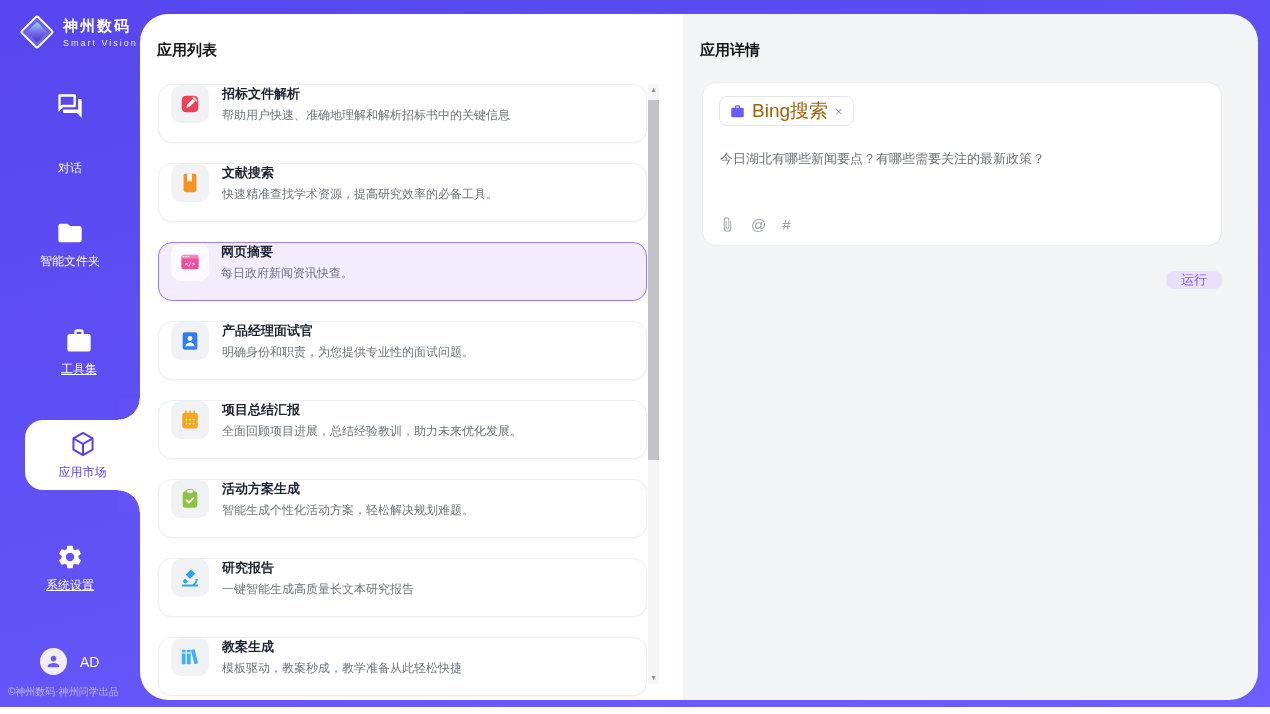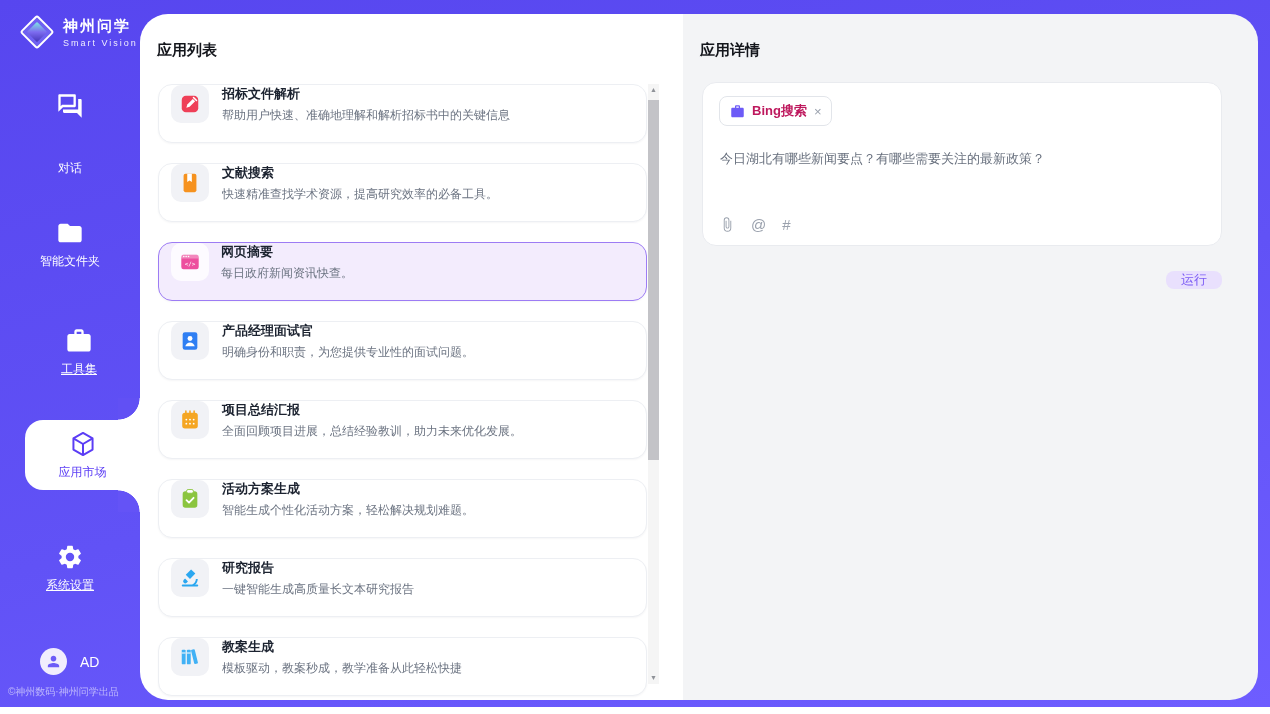--- a/index.html
+++ b/index.html
@@ -65,21 +65,21 @@
     text-align:center; color:#8f9298; cursor:pointer; }
   .scroll-btn.up { top:0; } .scroll-btn.down { bottom:0; }
   .scroll-thumb { position:absolute; left:0; top:16px; width:11px; height:360px; background:#c3c3c7; cursor:pointer; }
   
   .prompt-card { position:absolute; left:19px; top:68px; width:520px; height:164px;
     background:#fff; border:1px solid #e9ebef; border-radius:14px; }
   .tool-tag { position:absolute; left:16px; top:13px; height:30px; border:1px solid #e2e5ea;
     border-radius:8px; background:#fff; display:inline-flex; align-items:center; gap:7px;
     padding:0 10px; cursor:pointer; }
   .tag-ic { color:#6d5bf7; display:flex; } .tag-ic svg { width:15px; height:15px; }
-  .tag-label { font-size:13px; color:#be185d;font-weight:bold; }
+  .tag-label { font-size:19px; color:#a16207; }
   .x-ic { color:#9aa1ad; font-size:13px; cursor:pointer; line-height:1; }
   .prompt-text { position:absolute; left:17px; top:66px; right:16px; font-size:13px;
     color:#68707e; line-height:1.5; cursor:text; }
   .prompt-tools { position:absolute; left:17px; top:133px; display:flex; align-items:center;
     gap:16px; color:#9aa1ad; }
   .prompt-tools .pt-ic { cursor:pointer; display:flex; align-items:center; }
   .prompt-tools svg { width:15px; height:15px; }
   .txt-ic { font-size:15px; color:#9aa1ad; font-weight:normal; }
   .run-btn { position:absolute; right:36px; top:257px; background:#e9e0fd; color:#7c5bf5;
     font-size:13px; border:none; border-radius:8px; padding:0 15px; cursor:pointer;
@@ -99,21 +99,21 @@
         <stop offset="0" stop-color="#7ee8e0"></stop>
               <stop offset="0.5" stop-color="#7d6cf0"></stop>
               <stop offset="1" stop-color="#4536b8"></stop>
       </linearGradient>
           </defs>
       <rect x="8" y="8" width="24" height="24" rx="2" transform="rotate(45 20 20)" fill="rgba(255,255,255,.14)" stroke="#fff" stroke-width="2"></rect>
       <rect x="12.5" y="12.5" width="15" height="15" rx="1" transform="rotate(45 20 20)" fill="url(#dg)"></rect>
     </svg>
       </span>
     <div>
-      <div class="logo-cn">神州问学</div>
+      <div class="logo-cn">神州数码</div>
       <div class="logo-en">Smart Vision</div>
     </div>
   </div>
   <nav id="sidebar-nav">
       <div class="nav-item n1">
 
     <span class="ic">
           <svg viewBox="0 0 24 24" fill="currentColor">
             <path d="M15 4v7H5.17L4 12.17V4h11m1-2H3c-.55 0-1 .45-1 1v14l4-4h10c.55 0 1-.45 1-1V3c0-.55-.45-1-1-1zm5 4h-2v9H6v2c0 .55.45 1 1 1h11l4 4V7c0-.55-.45-1-1-1z"></path>
           </svg>

